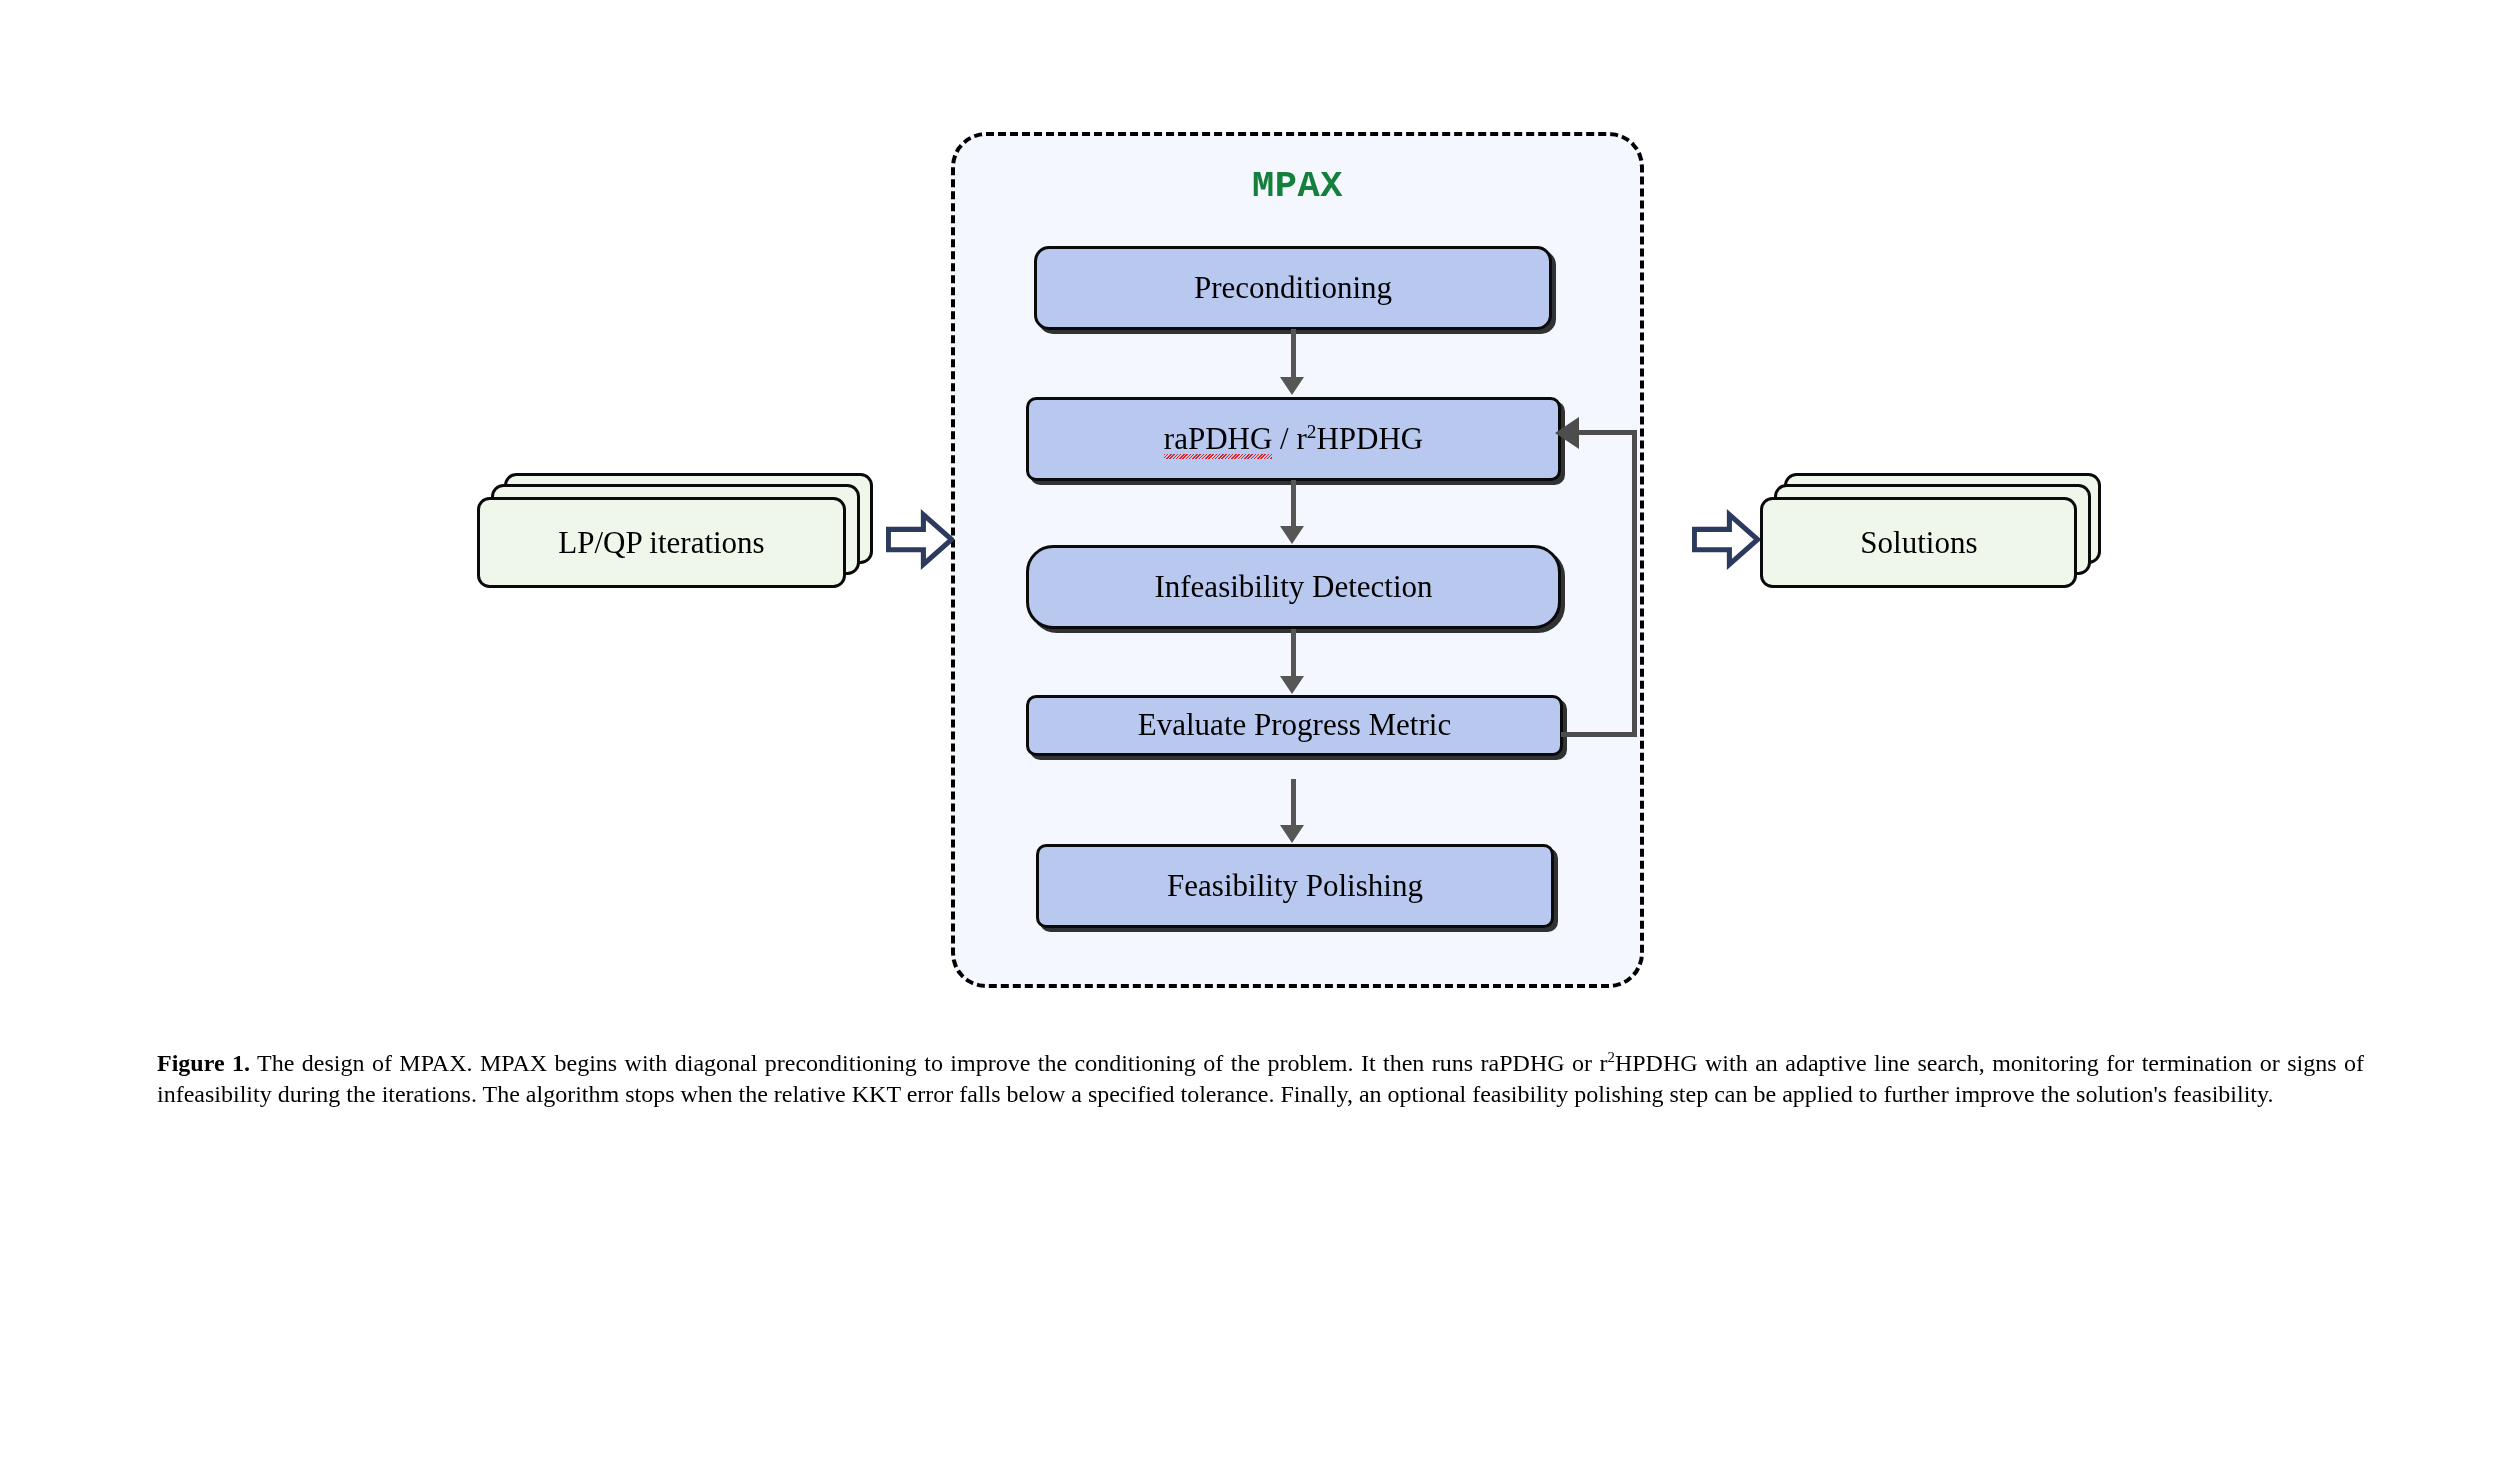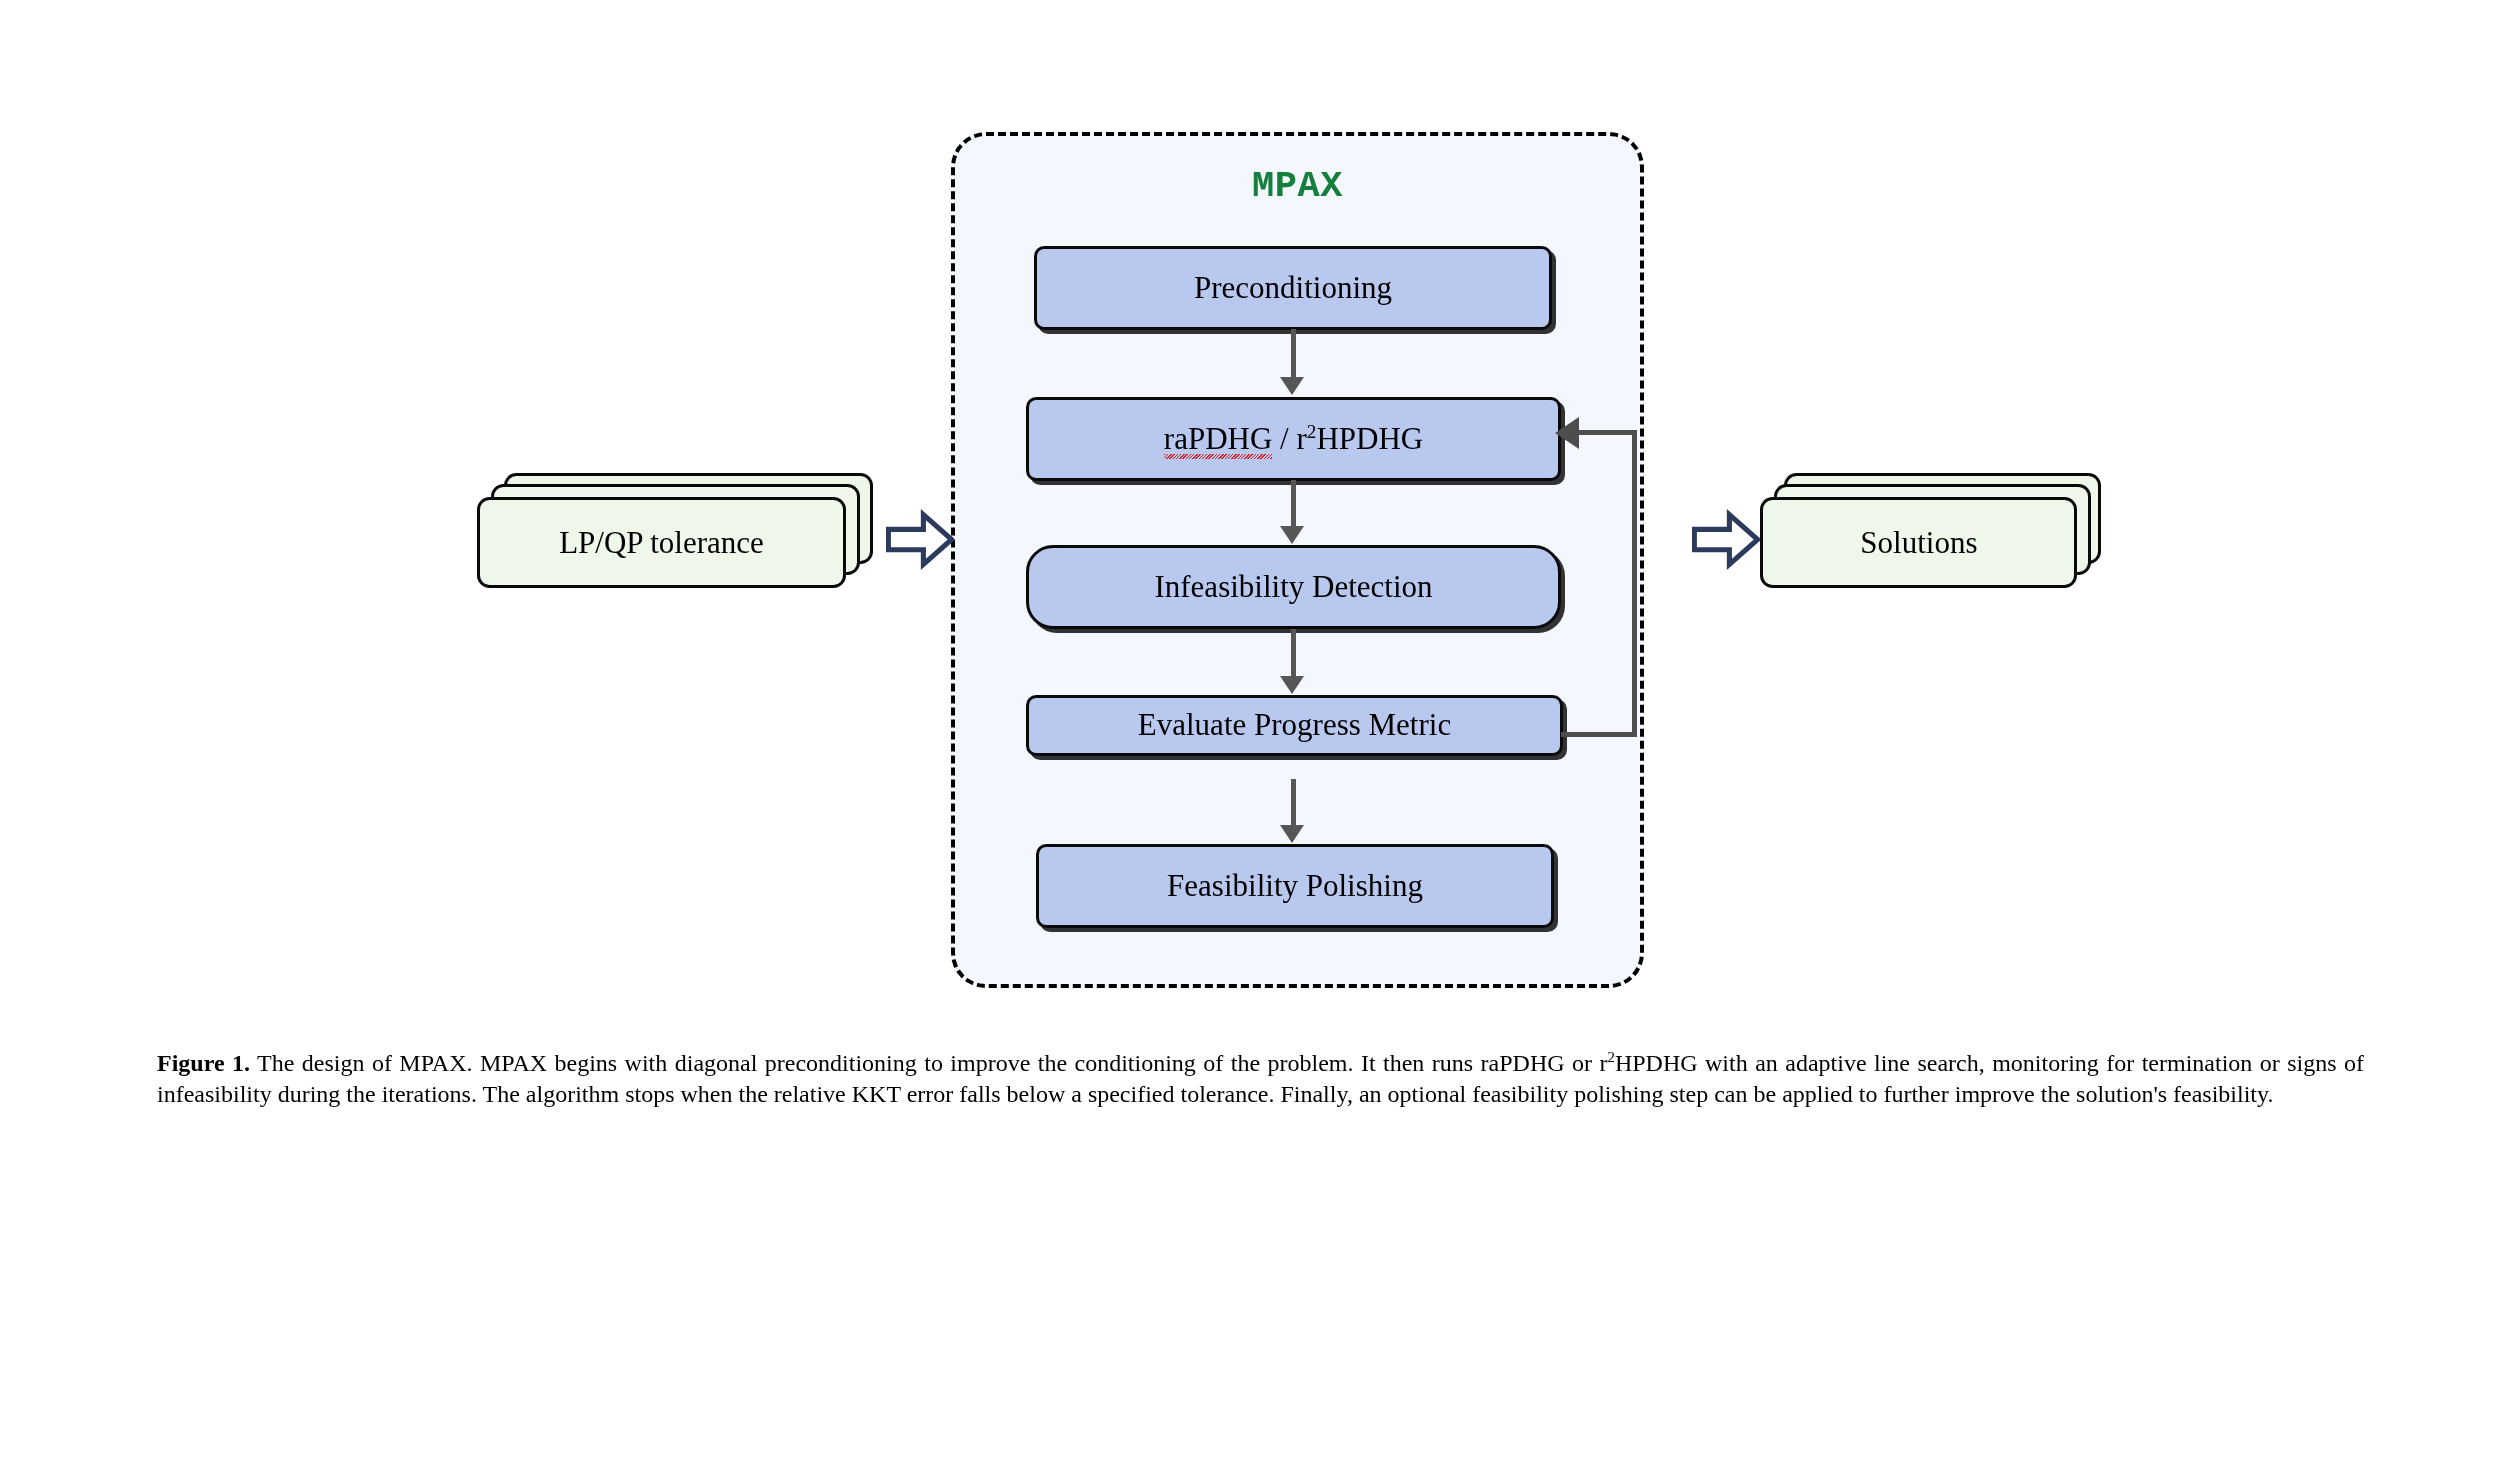--- a/index.html
+++ b/index.html
@@ -82,21 +82,21 @@
     right: 0;
     bottom: -3.4px;
     height: 4.5px;
     background-image:
       repeating-linear-gradient(135deg,
         #e01b1b 0px, #e01b1b 1.1px,
         transparent 1.1px, transparent 2.3px);
     opacity: 0.95;
   }
 
-  #box-precond        { left: 1034px; top: 246px;  width: 518px;  height: 84px; }
+  #box-precond        { left: 1034px; top: 246px;  width: 518px;  height: 84px; border-radius: 15px; }
   #box-rapdhg         { left: 1026px; top: 397px;  width: 535px;  height: 84px; }
   #box-infeas         { left: 1026px; top: 545px;  width: 535px;  height: 84px; border-radius: 27px; }
   #box-evalprog       { left: 1026px; top: 695px; width: 537px;  height: 61px; }
   #box-feaspolish     { left: 1036px; top: 844px; width: 518px;  height: 84px; }
 
   
   .vconn {
     position: absolute;
     width: 4.5px;
     background: #565656;
@@ -230,21 +230,21 @@
 
   <div class="fb-seg" id="fb-bottom"></div>
   <div class="fb-seg" id="fb-right"></div>
   <div class="fb-seg" id="fb-top"></div>
   <div id="fb-head"></div>
 
   <div class="stack" id="stack-lpqp">
     <div class="card c3"></div>
     <div class="card c2"></div>
     <div class="card c1 card-front">
-      <span>LP/QP tolerance</span>
+      <span>LP/QP iterations</span>
     </div>
   </div>
 
   <div class="block-arrow" id="arrow-in">
     <svg width="68" height="61" viewBox="0 0 120 108" xmlns="http://www.w3.org/2000/svg">
       <polygon points="4,36 66,36 66,10 116,54 66,98 66,72 4,72" fill="#ffffff" stroke="#2C3A5E" stroke-width="9" stroke-linejoin="miter"></polygon>
     </svg>
   </div>
 
   <div class="block-arrow" id="arrow-out">

